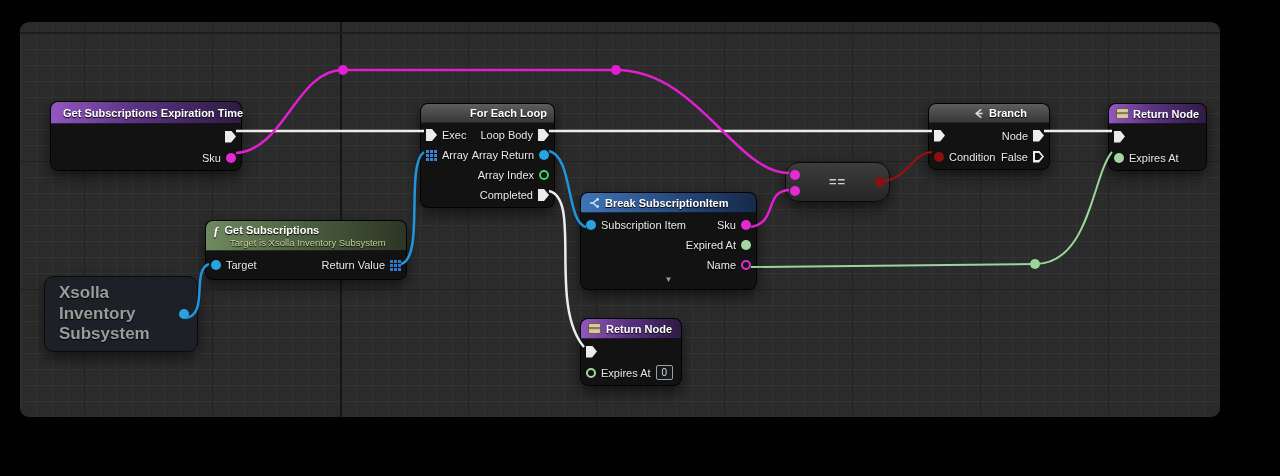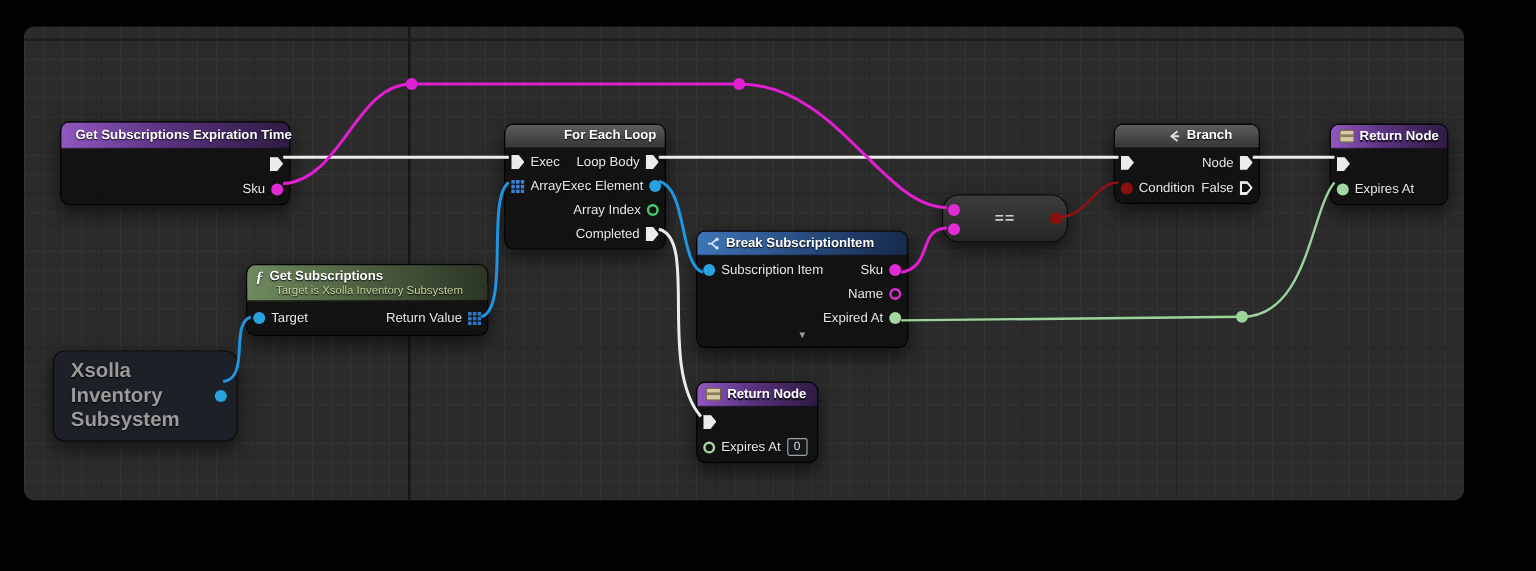--- a/index.html
+++ b/index.html
@@ -131,21 +131,21 @@
                 <rect x="4" y="4" width="3" height="3"></rect>
                 <rect x="8" y="4" width="3" height="3"></rect>
                 <rect y="8" width="3" height="3"></rect>
                 <rect x="4" y="8" width="3" height="3"></rect>
                 <rect x="8" y="8" width="3" height="3"></rect>
               </g>
             </svg>
           <span class="lbl">Array</span>
           </span>
         <span class="side r">
-          <span class="lbl">Exec Element</span>
+          <span class="lbl">Array Return</span>
           <span class="pc f" style="--c:#29a2e0"></span>
           </span>
       </div>
       <div class="row" style="height:20px;">
         <span class="side r">
           <span class="lbl">Array Index</span>
           <span class="pc h" style="--c:#41d06a"></span>
           </span>
       </div>
       <div class="row" style="height:20px;">
@@ -186,21 +186,21 @@
                 <rect y="8" width="3" height="3"></rect>
                 <rect x="4" y="8" width="3" height="3"></rect>
                 <rect x="8" y="8" width="3" height="3"></rect>
               </g>
             </svg>
           </span>
       </div>
     </div>
   </div>
 
-  <div class="varnode" style="left:44px;top:292px;">
+  <div class="varnode" style="left:44px;top:276px;">
     <div class="vt">Xsolla Inventory Subsystem</div>
     <span class="pc f" style="--c:#29a2e0"></span>
   </div>
 
   <div class="node" style="left:580px;top:192px;width:175px;">
     <div class="hdr blue" style="height:19px;">
       <svg width="12" height="12" viewBox="0 0 12 12">
           <path d="M2 6 H5 M5 6 L9 2.5 M5 6 L9 9.5" stroke="#cfe4ff" stroke-width="1.5" fill="none"></path>
           <circle cx="9.6" cy="2.4" r="1.4" fill="#cfe4ff"></circle>
           <circle cx="9.6" cy="9.6" r="1.4" fill="#cfe4ff"></circle>
@@ -213,28 +213,28 @@
           <span class="pc f" style="--c:#29a2e0"></span>
           <span class="lbl">Subscription Item</span>
           </span>
         <span class="side r">
           <span class="lbl">Sku</span>
           <span class="pc f" style="--c:#e22bd5"></span>
           </span>
       </div>
       <div class="row" style="height:20px;">
         <span class="side r">
+          <span class="lbl">Expired At</span>
+          <span class="pc f" style="--c:#a3d6a0"></span>
+          </span>
+      </div>
+      <div class="row" style="height:20px;">
+        <span class="side r">
           <span class="lbl">Name</span>
           <span class="pc h" style="--c:#e22bd5"></span>
-          </span>
-      </div>
-      <div class="row" style="height:20px;">
-        <span class="side r">
-          <span class="lbl">Expired At</span>
-          <span class="pc f" style="--c:#a3d6a0"></span>
           </span>
       </div>
       <div class="chev">▼</div>
     </div>
   </div>
 
   <div class="opnode" style="left:785px;top:162px;width:103px;height:38px;">
     <div class="op">==</div>
     <span class="pc f" style="--c:#e22bd5;left:4px;top:7px;"></span>
     <span class="pc f" style="--c:#e22bd5;left:4px;top:23px;"></span>

